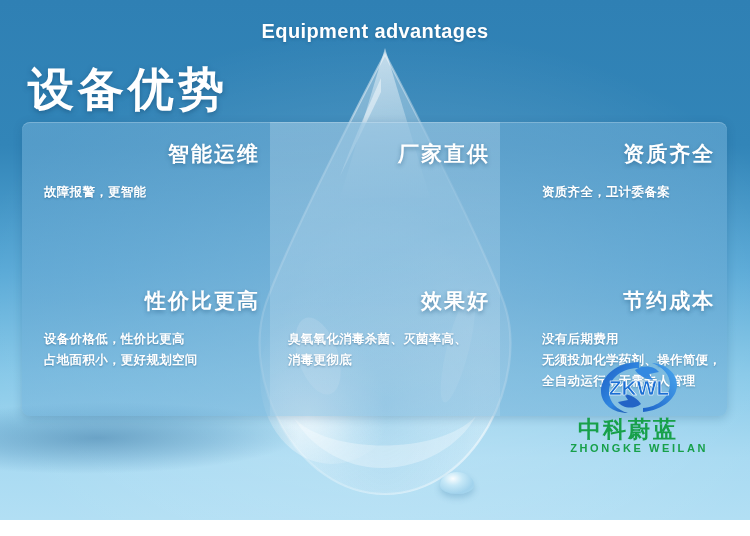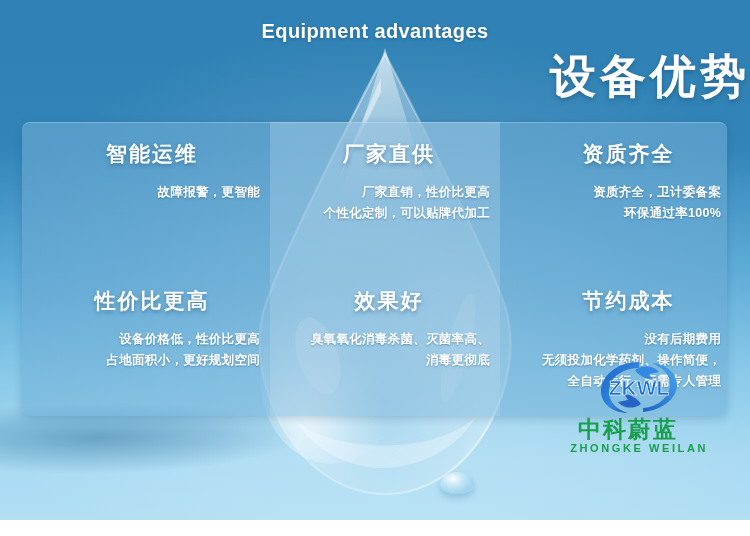--- a/index.html
+++ b/index.html
@@ -37,21 +37,21 @@
     pointer-events:none;
   }
 
   
   .title-en{
     position:absolute;left:0;right:0;top:20px;text-align:center;
     color:#ffffff;font-size:20px;font-weight:bold;letter-spacing:.4px;
     text-shadow:0 1px 3px rgba(20,70,110,.45);
   }
   .title-cn{
-    position:absolute;left:0;right:0;top:46px;text-align:right;
+    position:absolute;left:0;right:0;top:59px;text-align:left;
     color:#ffffff;font-size:46px;font-weight:bold;letter-spacing:4px;
     text-shadow:0 2px 5px rgba(20,70,110,.5);
     padding-left:28px;
   }
 
   
   #panel{
     position:absolute;left:22px;top:122px;width:705px;height:294px;
     border-radius:8px;
     background:linear-gradient(to bottom,rgba(108,172,213,.60) 0%,rgba(104,168,210,.56) 60%,rgba(112,176,216,.52) 100%);
@@ -70,25 +70,25 @@
     display:grid;
     grid-template-columns:248px 230px 1fr;
     grid-template-rows:1fr 1fr;
   }
   .cell{position:relative;padding:18px 10px 0 22px;box-sizing:border-box;}
   .cell.mid{padding-left:18px;}
   .cell.right{padding-left:18px;margin-left:24px;}
 
   .cell-title{
     color:#ffffff;font-size:21px;font-weight:bold;letter-spacing:2px;
-    text-align:center;margin:0 0 14px 0;
+    text-align:right;margin:0 0 14px 0;
     text-shadow:0 2px 4px rgba(20,70,110,.45);
   }
   .cell.right .cell-title{padding-right:6px;}
-  .cell-lines{margin:0;padding:0;list-style:none;text-align:right;}
+  .cell-lines{margin:0;padding:0;list-style:none;}
   .cell-lines li{
     color:#ffffff;font-size:12.5px;font-weight:bold;line-height:21px;
     letter-spacing:.3px;white-space:nowrap;
     text-shadow:0 1px 2px rgba(20,70,110,.4);
   }
 
   
   .zkwl{
     position:absolute;left:595px;top:358px;width:88px;height:58px;pointer-events:none;
   }
@@ -173,31 +173,26 @@
 
       <div class="cell left">
         <h3 class="cell-title">智能运维</h3>
         <ul class="cell-lines">
           <li>故障报警，更智能</li>
         </ul>
       </div>
 
       <div class="cell mid">
         <h3 class="cell-title">厂家直供</h3>
-        <ul class="cell-lines">
-          <li>厂家直销，性价比更高</li>
-          <li>个性化定制，可以贴牌代加工</li>
-        </ul>
       </div>
 
       <div class="cell right">
         <h3 class="cell-title">资质齐全</h3>
         <ul class="cell-lines">
           <li>资质齐全，卫计委备案</li>
-          <li>环保通过率100%</li>
         </ul>
       </div>
 
       <div class="cell left">
         <h3 class="cell-title">性价比更高</h3>
         <ul class="cell-lines">
           <li>设备价格低，性价比更高</li>
           <li>占地面积小，更好规划空间</li>
         </ul>
       </div>

